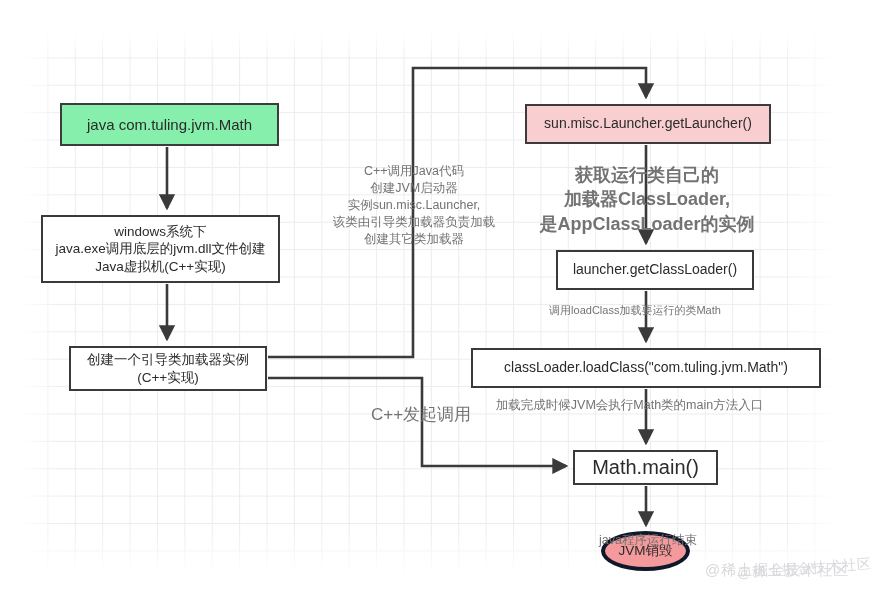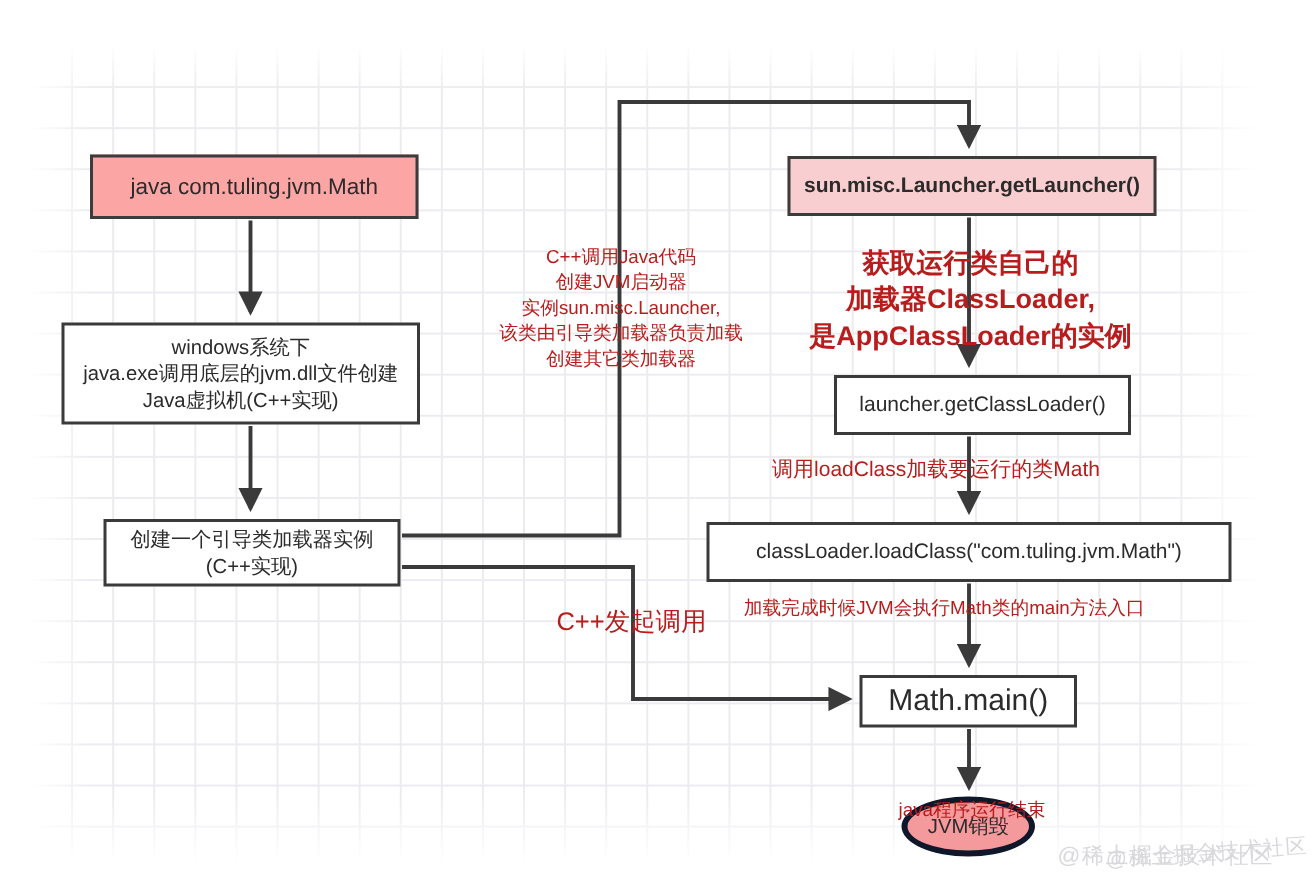--- a/index.html
+++ b/index.html
@@ -33,55 +33,55 @@
     position:absolute;
     box-sizing:border-box;
     border:2px solid #3a3a3a;
     background:#ffffff;
     display:flex;align-items:center;justify-content:center;
     text-align:center;
     color:#2b2b2b;
     line-height:1.28;
     white-space:pre-line;
   }
-  .node.green{background:#fca5a5;border-color:#3c3c3c;}
+  .node.green{background:#86efac;border-color:#3c3c3c;}
   .node.pink{background:#f9ced0;border-color:#3c3c3c;}
   .node.ellipse{
     border-radius:50%;
     background:#f4999c;border:4px solid #0f172a;
   }
   .label{
     position:absolute;
-    color:#b91c1c;
+    color:#737373;
     text-align:center;
     white-space:pre-line;
     line-height:1.35;
     background:transparent;
   }
   .watermark{
     position:absolute;
     color:#d9d9dd;
     letter-spacing:1px;
     white-space:nowrap;
     user-select:none;
   }
 
   
   #n-entry      {left:60px; top:103px;  width:219px; height:43px;  font-size:15px;}
   #n-windows    {left:41px; top:215px;  width:239px; height:68px;  font-size:13.5px;}
   #n-bootstrap  {left:69px; top:346px;  width:198px; height:45px;  font-size:13.5px;}
-  #n-launcher   {left:525px;top:104px;  width:246px; height:40px;  font-size:14px;font-weight:bold;}
+  #n-launcher   {left:525px;top:104px;  width:246px; height:40px;  font-size:14px;}
   #n-getcl      {left:556px;top:250px;  width:198px; height:40px;  font-size:14px;}
   #n-loadclass  {left:471px;top:348px;  width:350px; height:40px;  font-size:14px;}
   #n-mainmethod {left:573px;top:450px;  width:145px; height:35px;  font-size:20px;}
   #n-destroy    {left:601px;top:531px;  width:89px;  height:40px;  font-size:13.5px;}
 
   #l-cpp-java   {left:310px;top:163px;  width:208px; font-size:12.5px;}
   #l-getloader  {left:527px;top:163px;  width:240px; font-size:18px;font-weight:bold;}
-  #l-loadclass  {left:484px;top:303px;  width:280px; font-size:14px;}
+  #l-loadclass  {left:495px;top:303px;  width:280px; font-size:11px;}
   #l-mainentry  {left:462px;top:397px;  width:335px; font-size:12.5px;}
   #l-cppcall    {left:346px;top:404px;  width:150px; font-size:17px;}
   #l-javaend    {left:568px;top:492px;  width:160px; font-size:12.5px;margin-top:40px;}
 
   #wm1{left:705px;top:561px;font-size:15px;}
   #wm2{left:737px;top:560px;font-size:14px;transform:rotate(-4deg);}
 </style>
 </head>
 <body>
 

